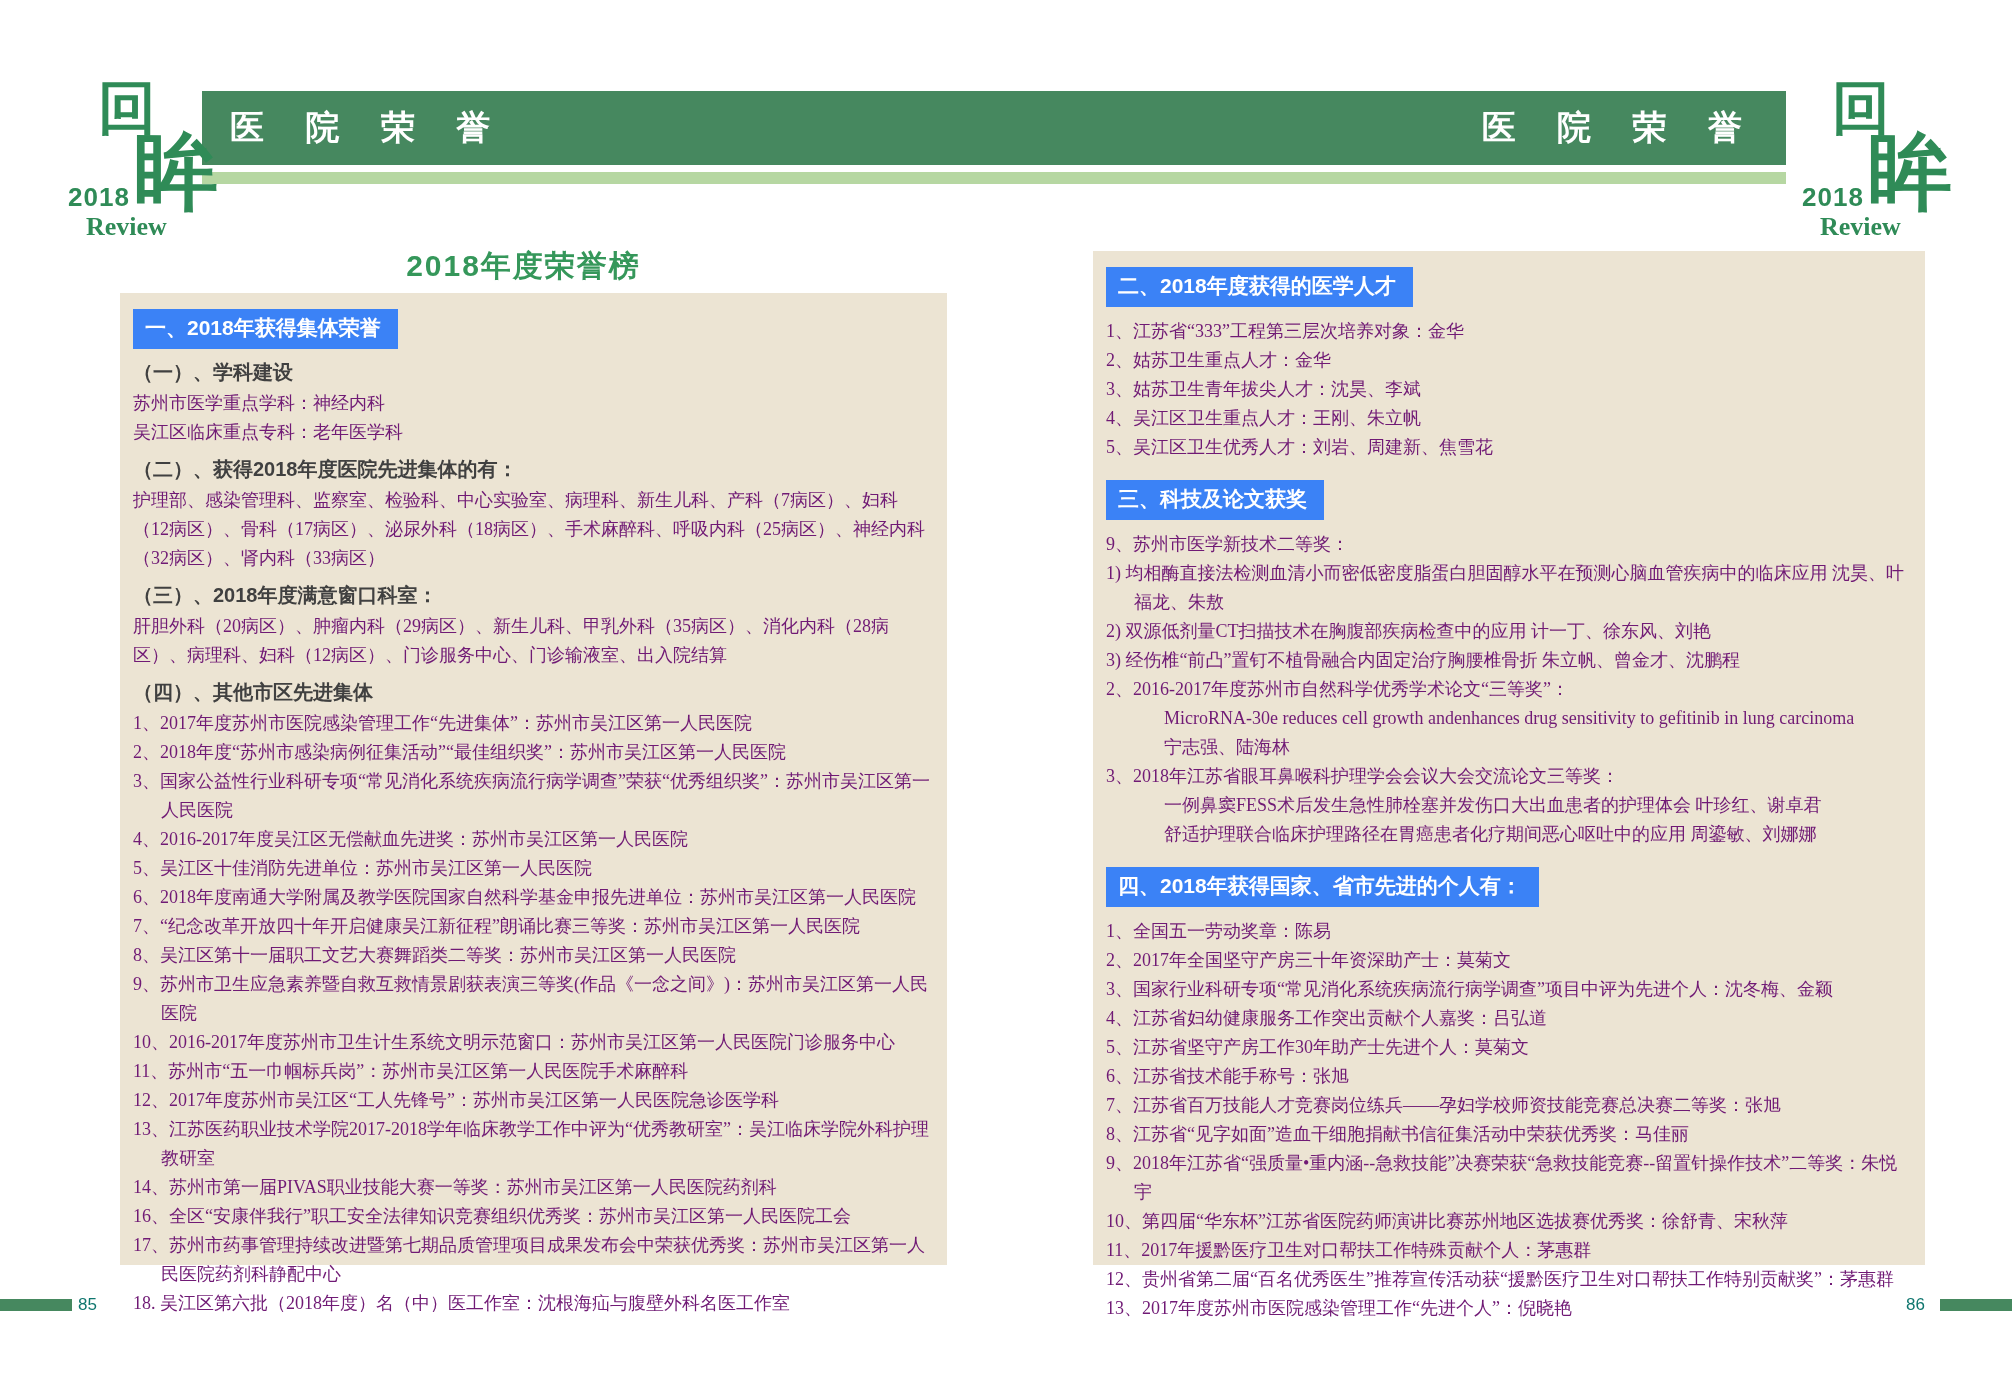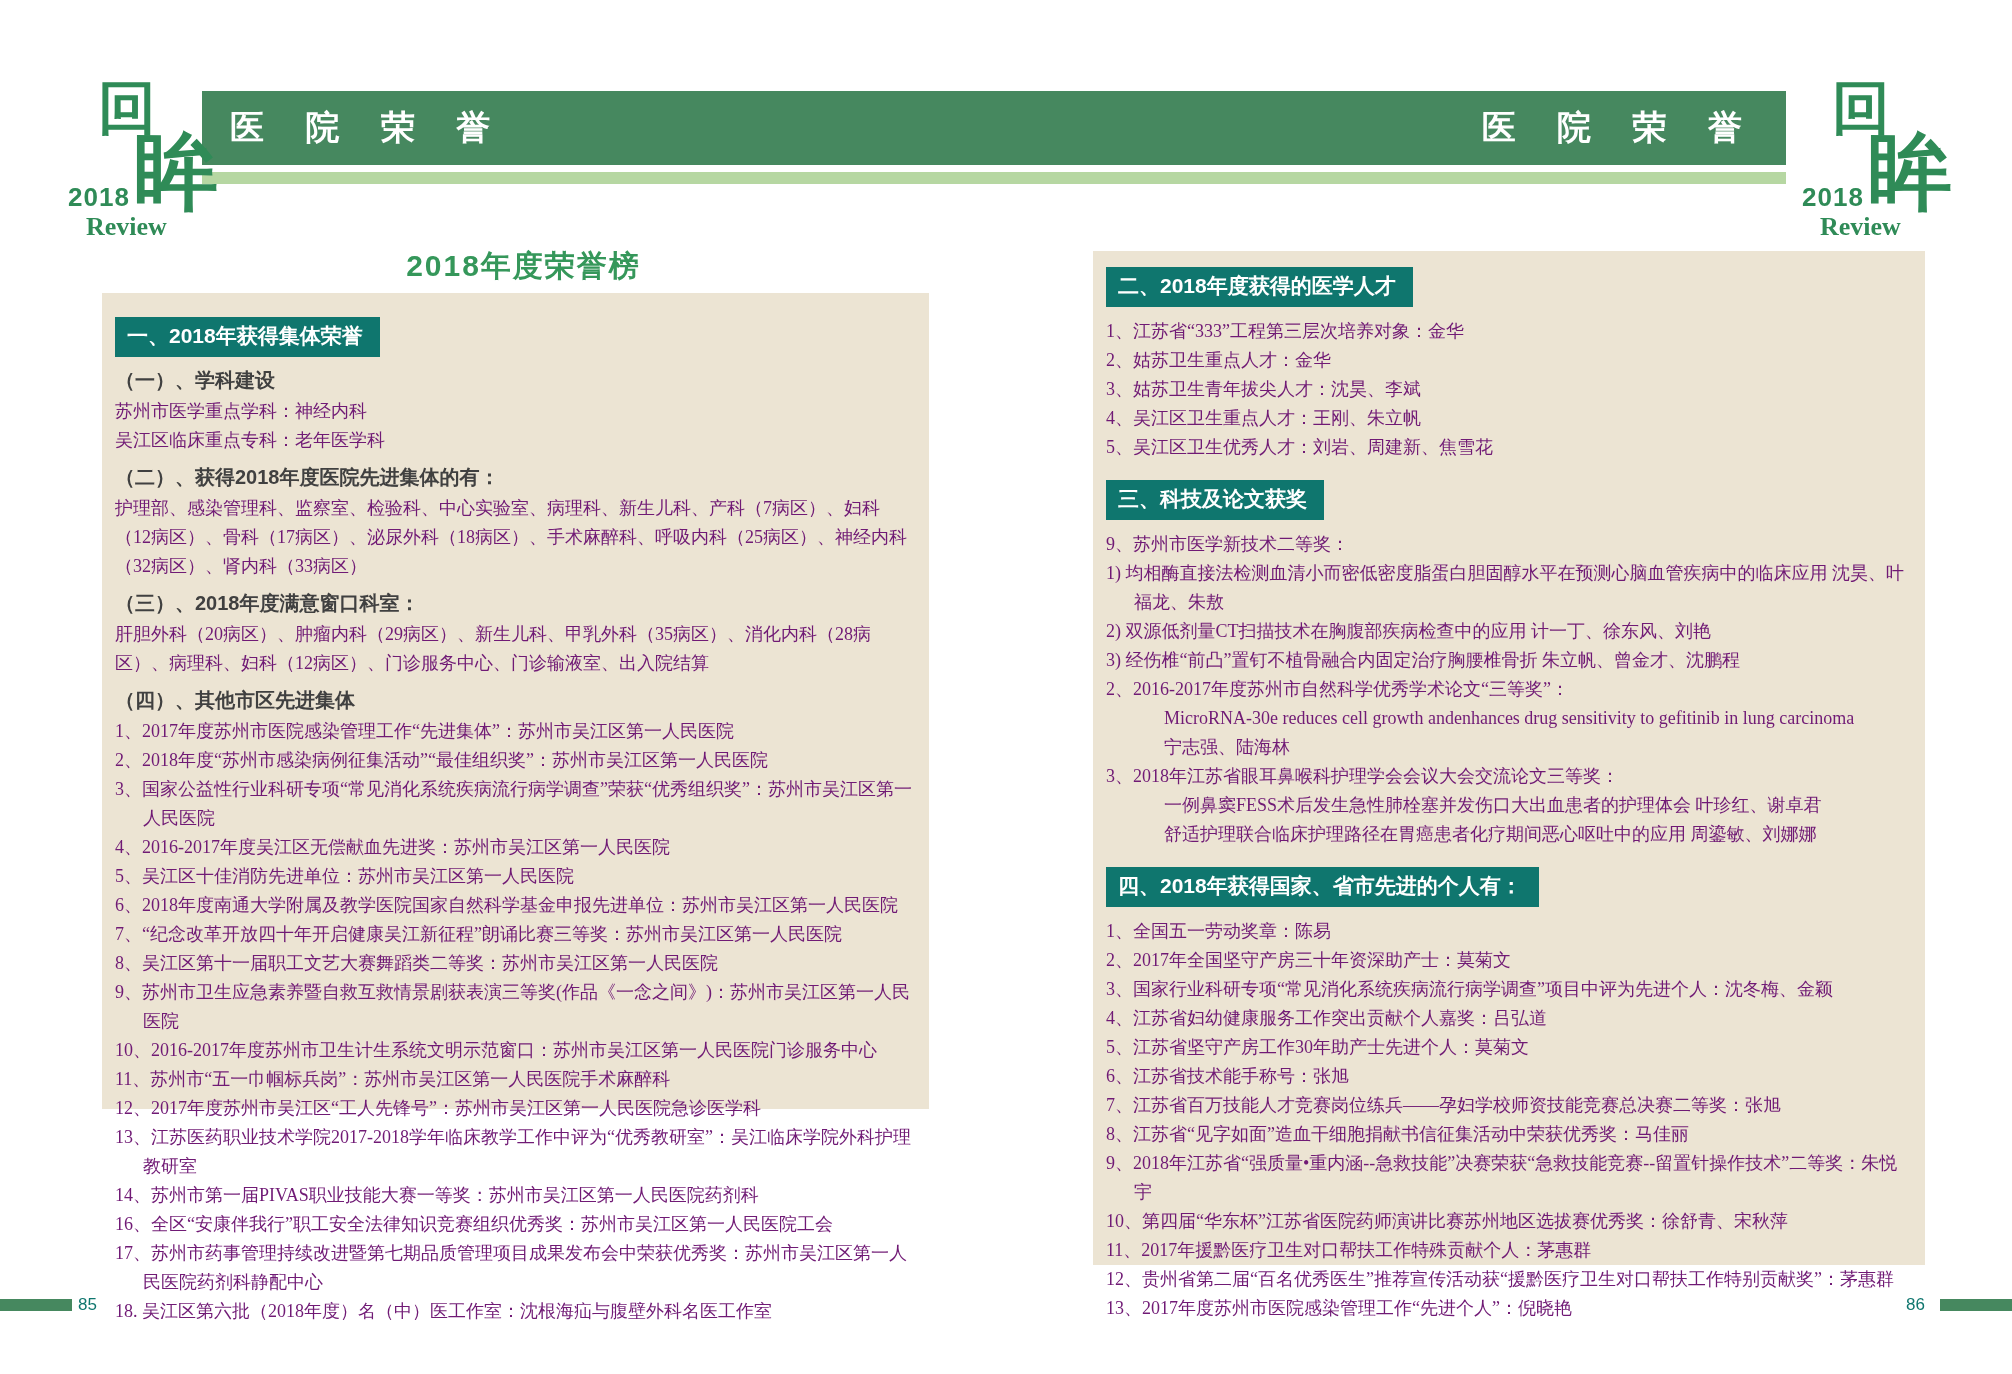--- a/index.html
+++ b/index.html
@@ -26,24 +26,24 @@
           font-family:"Liberation Sans","DejaVu Sans",sans-serif;}
   .l-review{left:26px;top:152px;font-size:26px;font-weight:bold;font-family:"Liberation Serif",serif;}
 
   
   .page-title{position:absolute;left:110px;top:246px;width:827px;text-align:center;
               font-family:"Liberation Sans","DejaVu Sans",sans-serif;font-weight:bold;
               font-size:30px;letter-spacing:2px;color:#35975a;}
 
   
   .panel{position:absolute;background:#ece4d3;box-sizing:border-box;}
-  .panel-left{left:102px;top:293px;width:827px;height:816px;padding:24px 16px 0 13px;}
+  .panel-left{left:120px;top:293px;width:827px;height:972px;padding:16px 16px 0 13px;}
   .panel-right{left:1093px;top:251px;width:832px;height:1014px;padding:16px 16px 0 13px;}
 
-  .sec-box{display:table;background:#0f766e;color:#ffffff;
+  .sec-box{display:table;background:#3b82f6;color:#ffffff;
            font-family:"Liberation Sans","DejaVu Sans",sans-serif;font-weight:bold;
            font-size:21px;padding:5px 17px 7px 12px;margin:0 0 10px 0;white-space:nowrap;}
   .sec-box.gap{margin-top:18px;}
 
   .sub-h{font-family:"Liberation Sans","DejaVu Sans",sans-serif;font-weight:bold;
          font-size:20px;color:#404040;margin:9px 0 3px 0;}
 
   .para,.line{font-size:18px;line-height:29px;color:#701a75;}
   .num-list .line{padding-left:28px;text-indent:-28px;}
   .num-list .line.indent{padding-left:58px;text-indent:0;}

